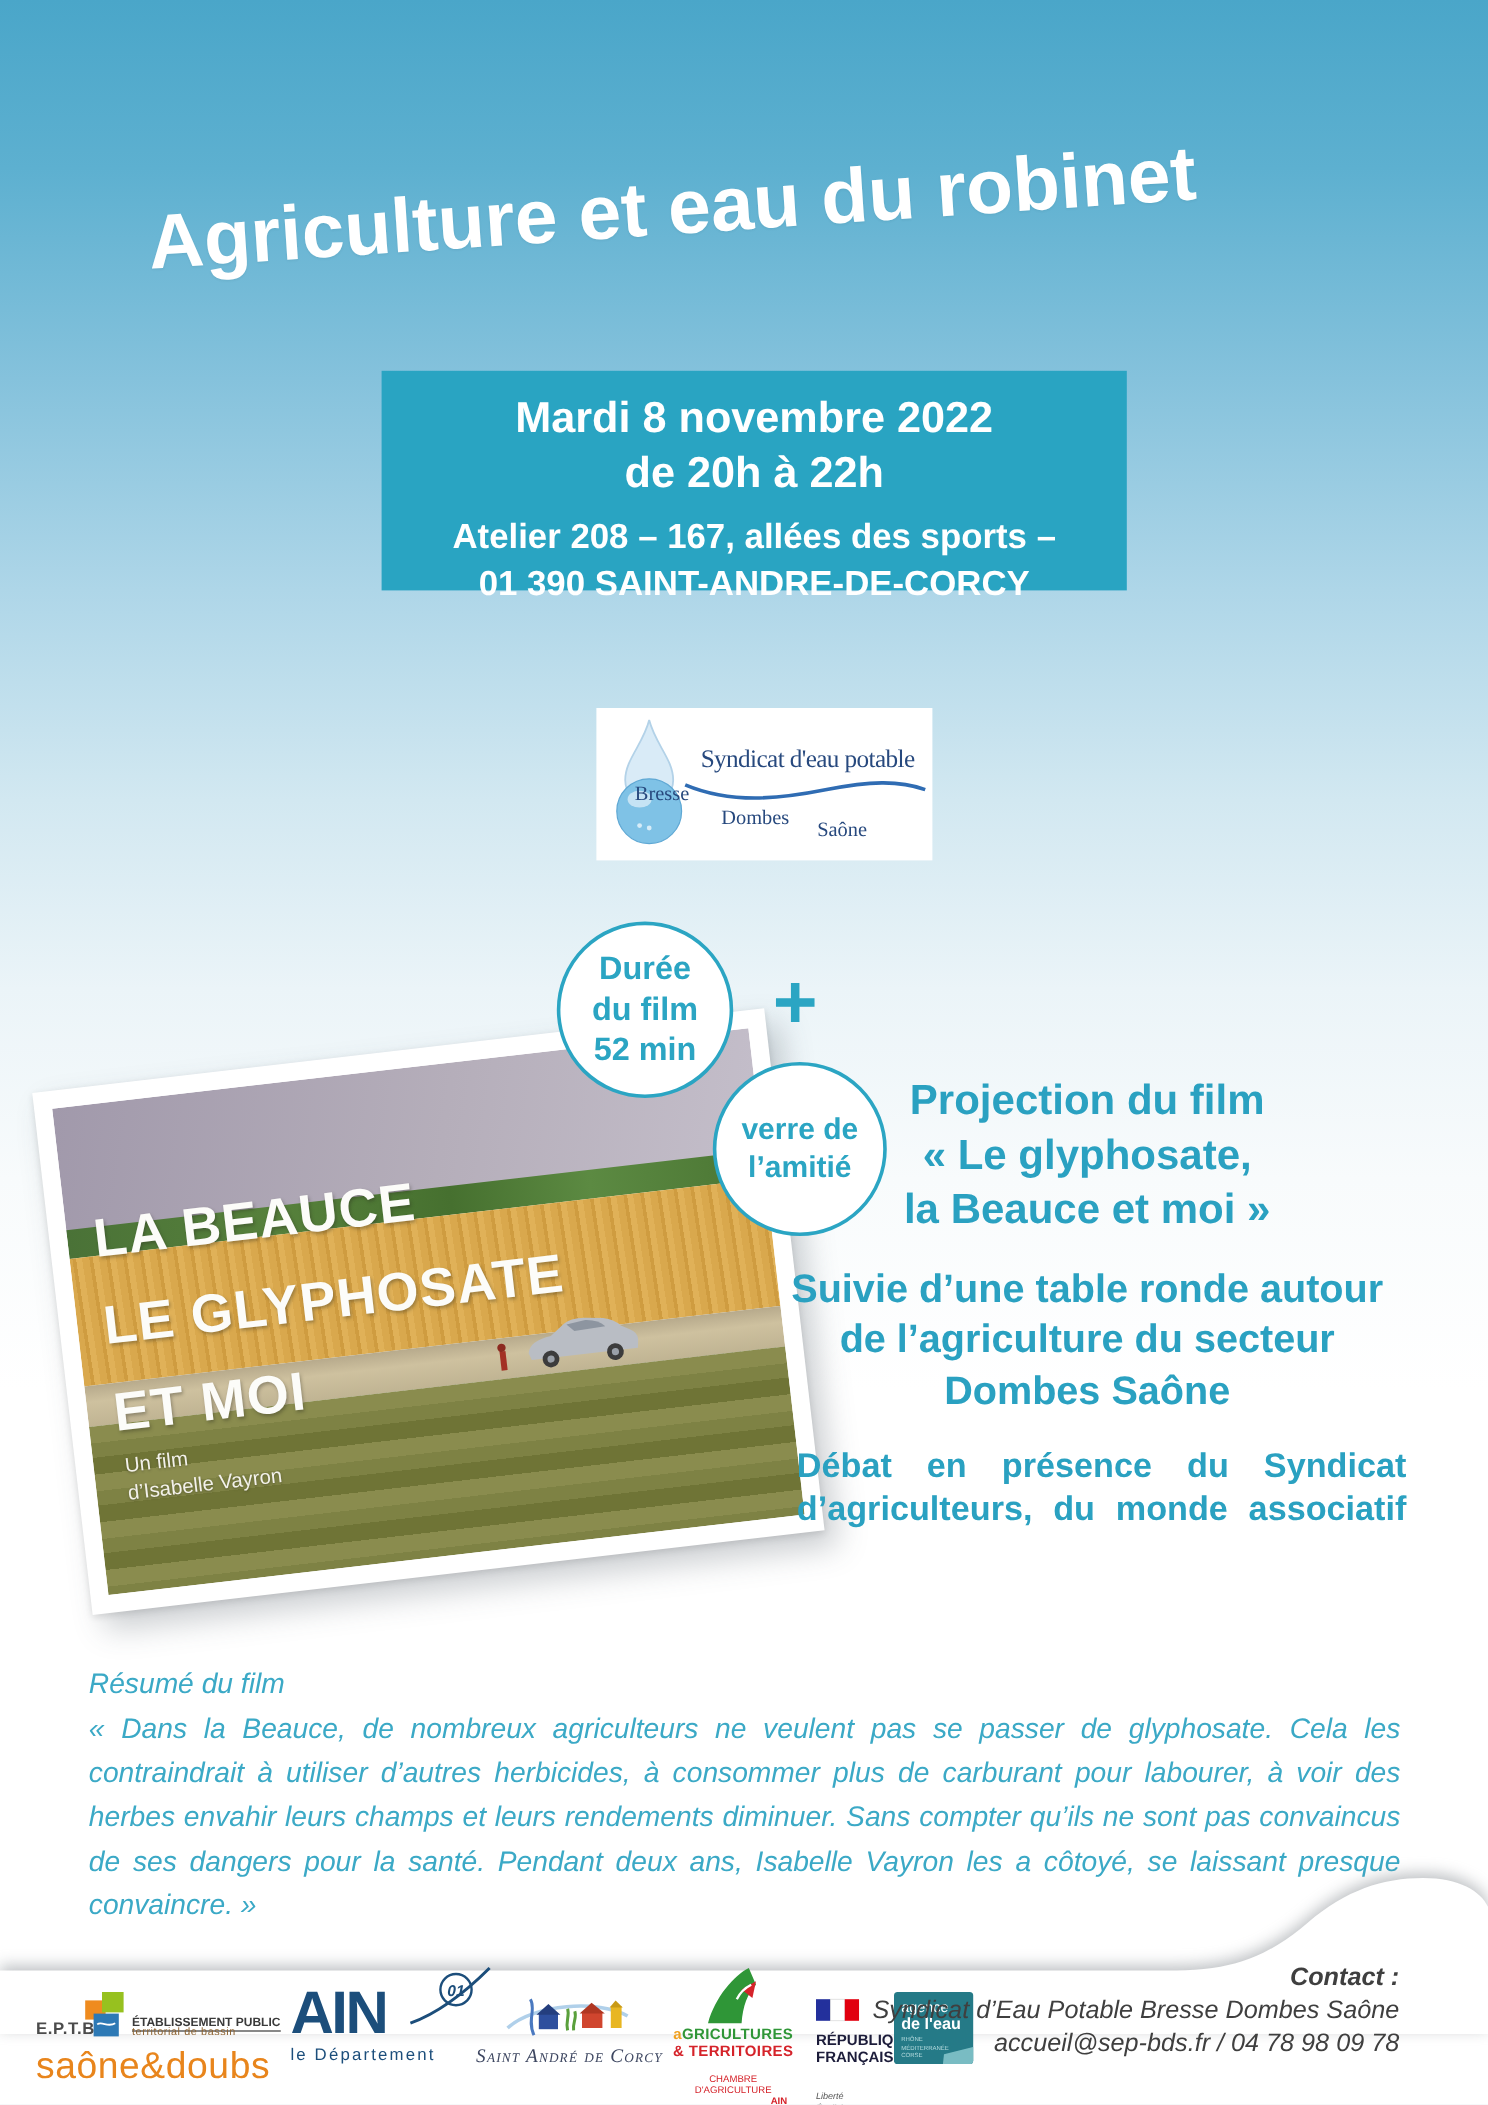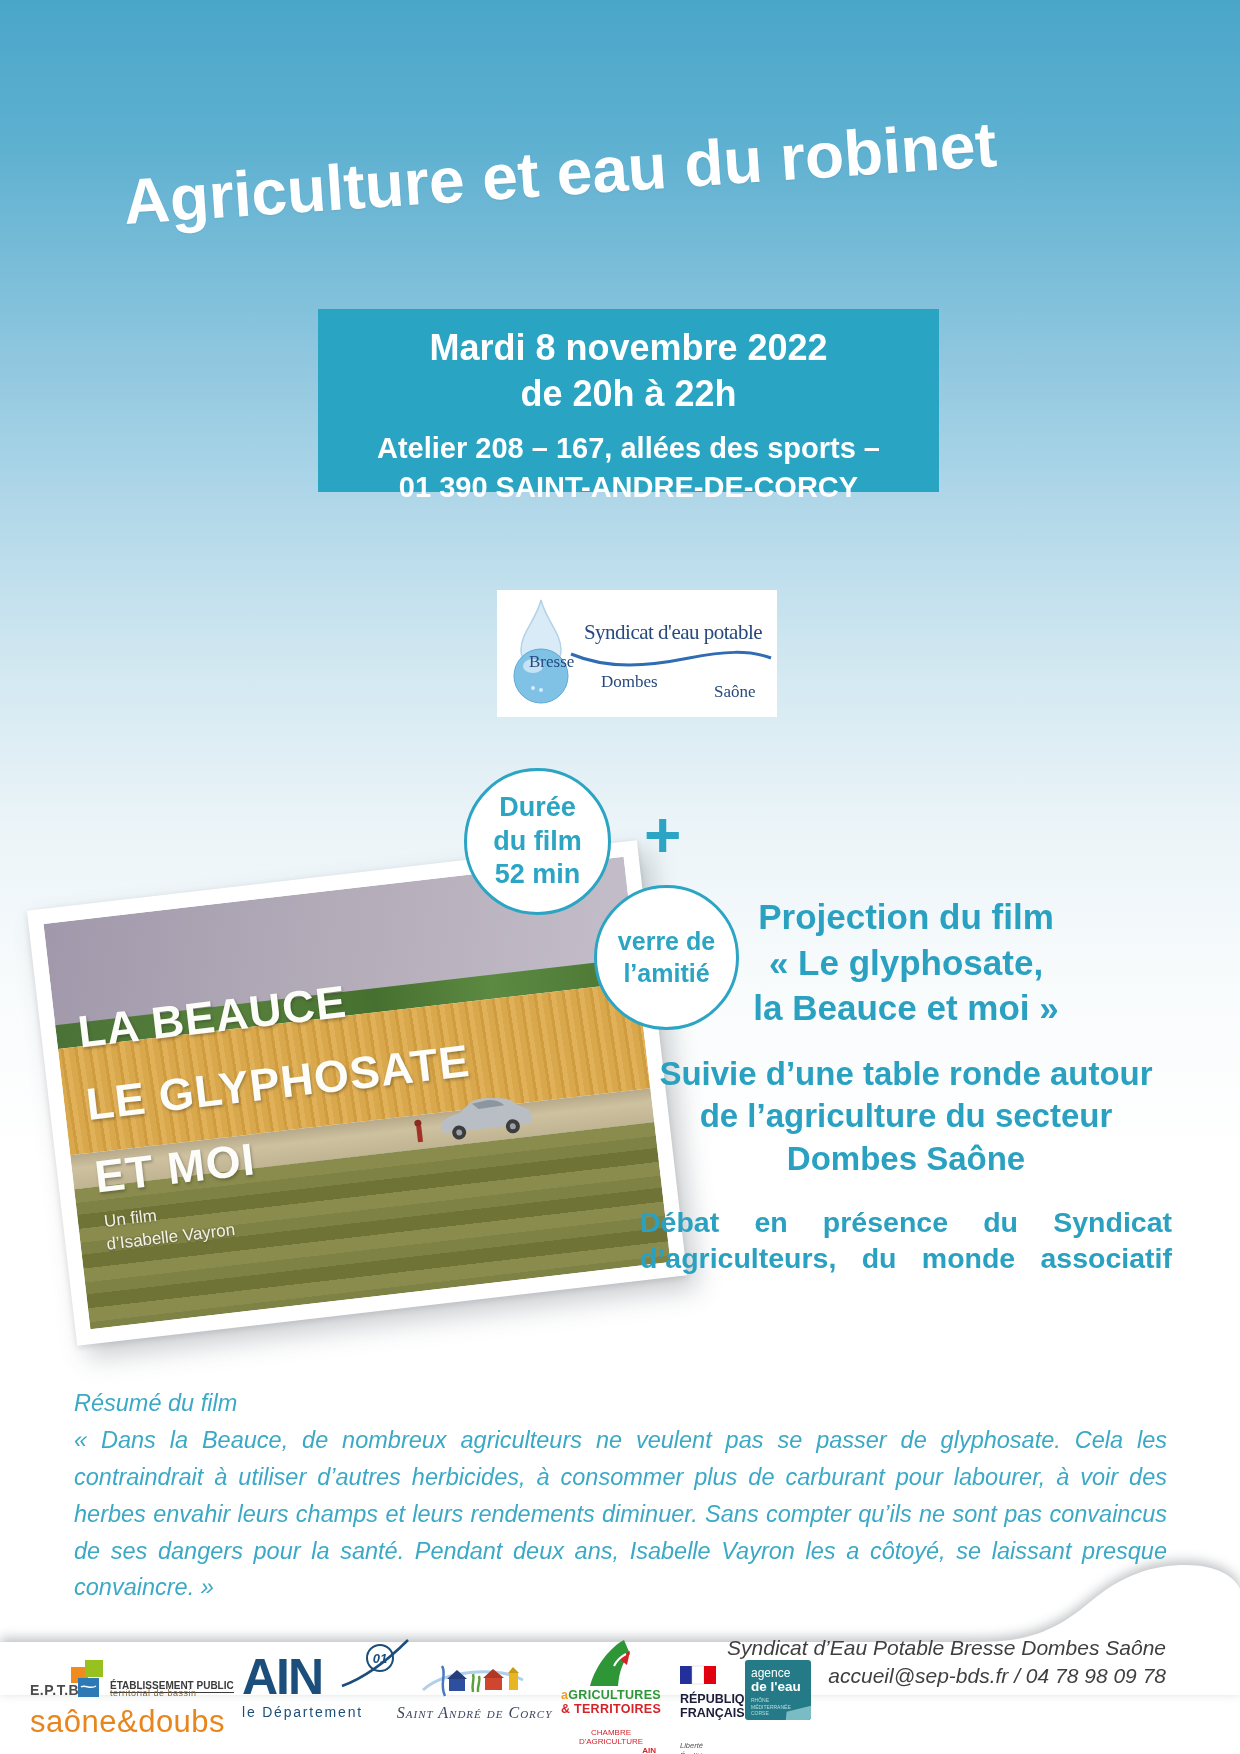--- a/index.html
+++ b/index.html
@@ -20,21 +20,21 @@
   .event-box .gap{height:13px;}
   .organized{left:0;top:536px;width:1240px;text-align:center;color:#29a2c3;
              font-size:30px;font-weight:bold;}
   
   .syn-box{left:497px;top:590px;width:280px;height:127px;background:#fff;}
   .syn-name{position:absolute;left:76px;top:30px;width:200px;text-align:center;
             font-family:"Liberation Serif",serif;font-size:21px;letter-spacing:-0.5px;color:#27497e;}
   .syn-region{position:absolute;font-family:"Liberation Serif",serif;color:#27497e;font-size:17px;}
   .syn-r0{left:32px;top:62px;}
   .syn-r1{left:104px;top:82px;}
-  .syn-r2{left:184px;top:92px;margin-left:33px;}
+  .syn-r2{left:184px;top:92px;}
   
   .circle-badge{background:#fff;border:3px solid #2ba5c3;border-radius:50%;
                 color:#2ba5c3;font-weight:bold;text-align:center;
                 display:flex;flex-direction:column;justify-content:center;z-index:6;box-sizing:border-box;}
   .badge-duration{left:464px;top:768px;width:147px;height:147px;font-size:27px;line-height:1.25;}
   .badge-drink{left:594px;top:885px;width:145px;height:145px;font-size:25px;line-height:1.25;z-index:7;}
   .plus{left:644px;top:798px;font-size:64px;font-weight:900;color:#2ba5c3;z-index:6;}
   
   .fp{left:50px;top:874px;width:614px;height:438px;background:#fff;padding:15px;box-sizing:border-box;
       transform:rotate(-6.6deg);z-index:3;
@@ -54,21 +54,21 @@
   .fp-title{position:absolute;left:22px;top:76px;color:#fcfcf9;font-weight:800;
             font-size:45px;line-height:1.62;letter-spacing:1px;
             text-shadow:1px 2px 3px rgba(40,40,30,.35);}
   .fp-credit{position:absolute;left:26px;top:292px;color:#f3f1ea;font-size:17px;line-height:1.35;
              text-shadow:0 1px 2px rgba(40,40,30,.4);}
   
   .program{left:640px;top:894px;width:532px;color:#2aa1c1;font-weight:bold;text-align:center;z-index:4;}
   .prog-screening{font-size:35px;line-height:1.3;}
   .prog-line{white-space:nowrap;}
   .prog-round{margin-top:22px;font-size:33px;line-height:1.3;}
-  .prog-debate{margin-top:24px;font-size:28.5px;line-height:1.25;}
+  .prog-debate{margin-top:24px;font-size:28.5px;line-height:1.25;margin-left:24px;}
   .jline{text-align:justify;text-align-last:justify;white-space:normal;}
   
   .summary{left:74px;top:1385px;width:1093px;color:#3ba9c6;font-style:italic;
            font-size:23.5px;line-height:1.57;}
   .summary .body{text-align:justify;}
   
   .wave{left:0;top:1545px;z-index:1;filter:drop-shadow(0 -4px 6px rgba(108,116,122,.45));}
   
   .logos{left:0;top:0;width:1240px;height:1754px;z-index:2;pointer-events:none;}
   .logo{position:absolute;}
@@ -281,17 +281,18 @@
       <div class="ag-l1">agence</div>
       <div class="ag-l2">de l'eau</div>
       <div class="ag-l3">RHÔNE MÉDITERRANÉE</div>
       <div class="ag-l4">CORSE</div>
       <div class="ag-accent"></div>
     </div>
 
   </div>
 
   <div class="abs contact">
+    <div class="lbl">Contact :</div>
     <div>Syndicat d’Eau Potable Bresse Dombes Saône</div>
     <div>accueil@sep-bds.fr  / 04 78 98 09 78</div>
   </div>
 
 </div>
 
 </body></html>

